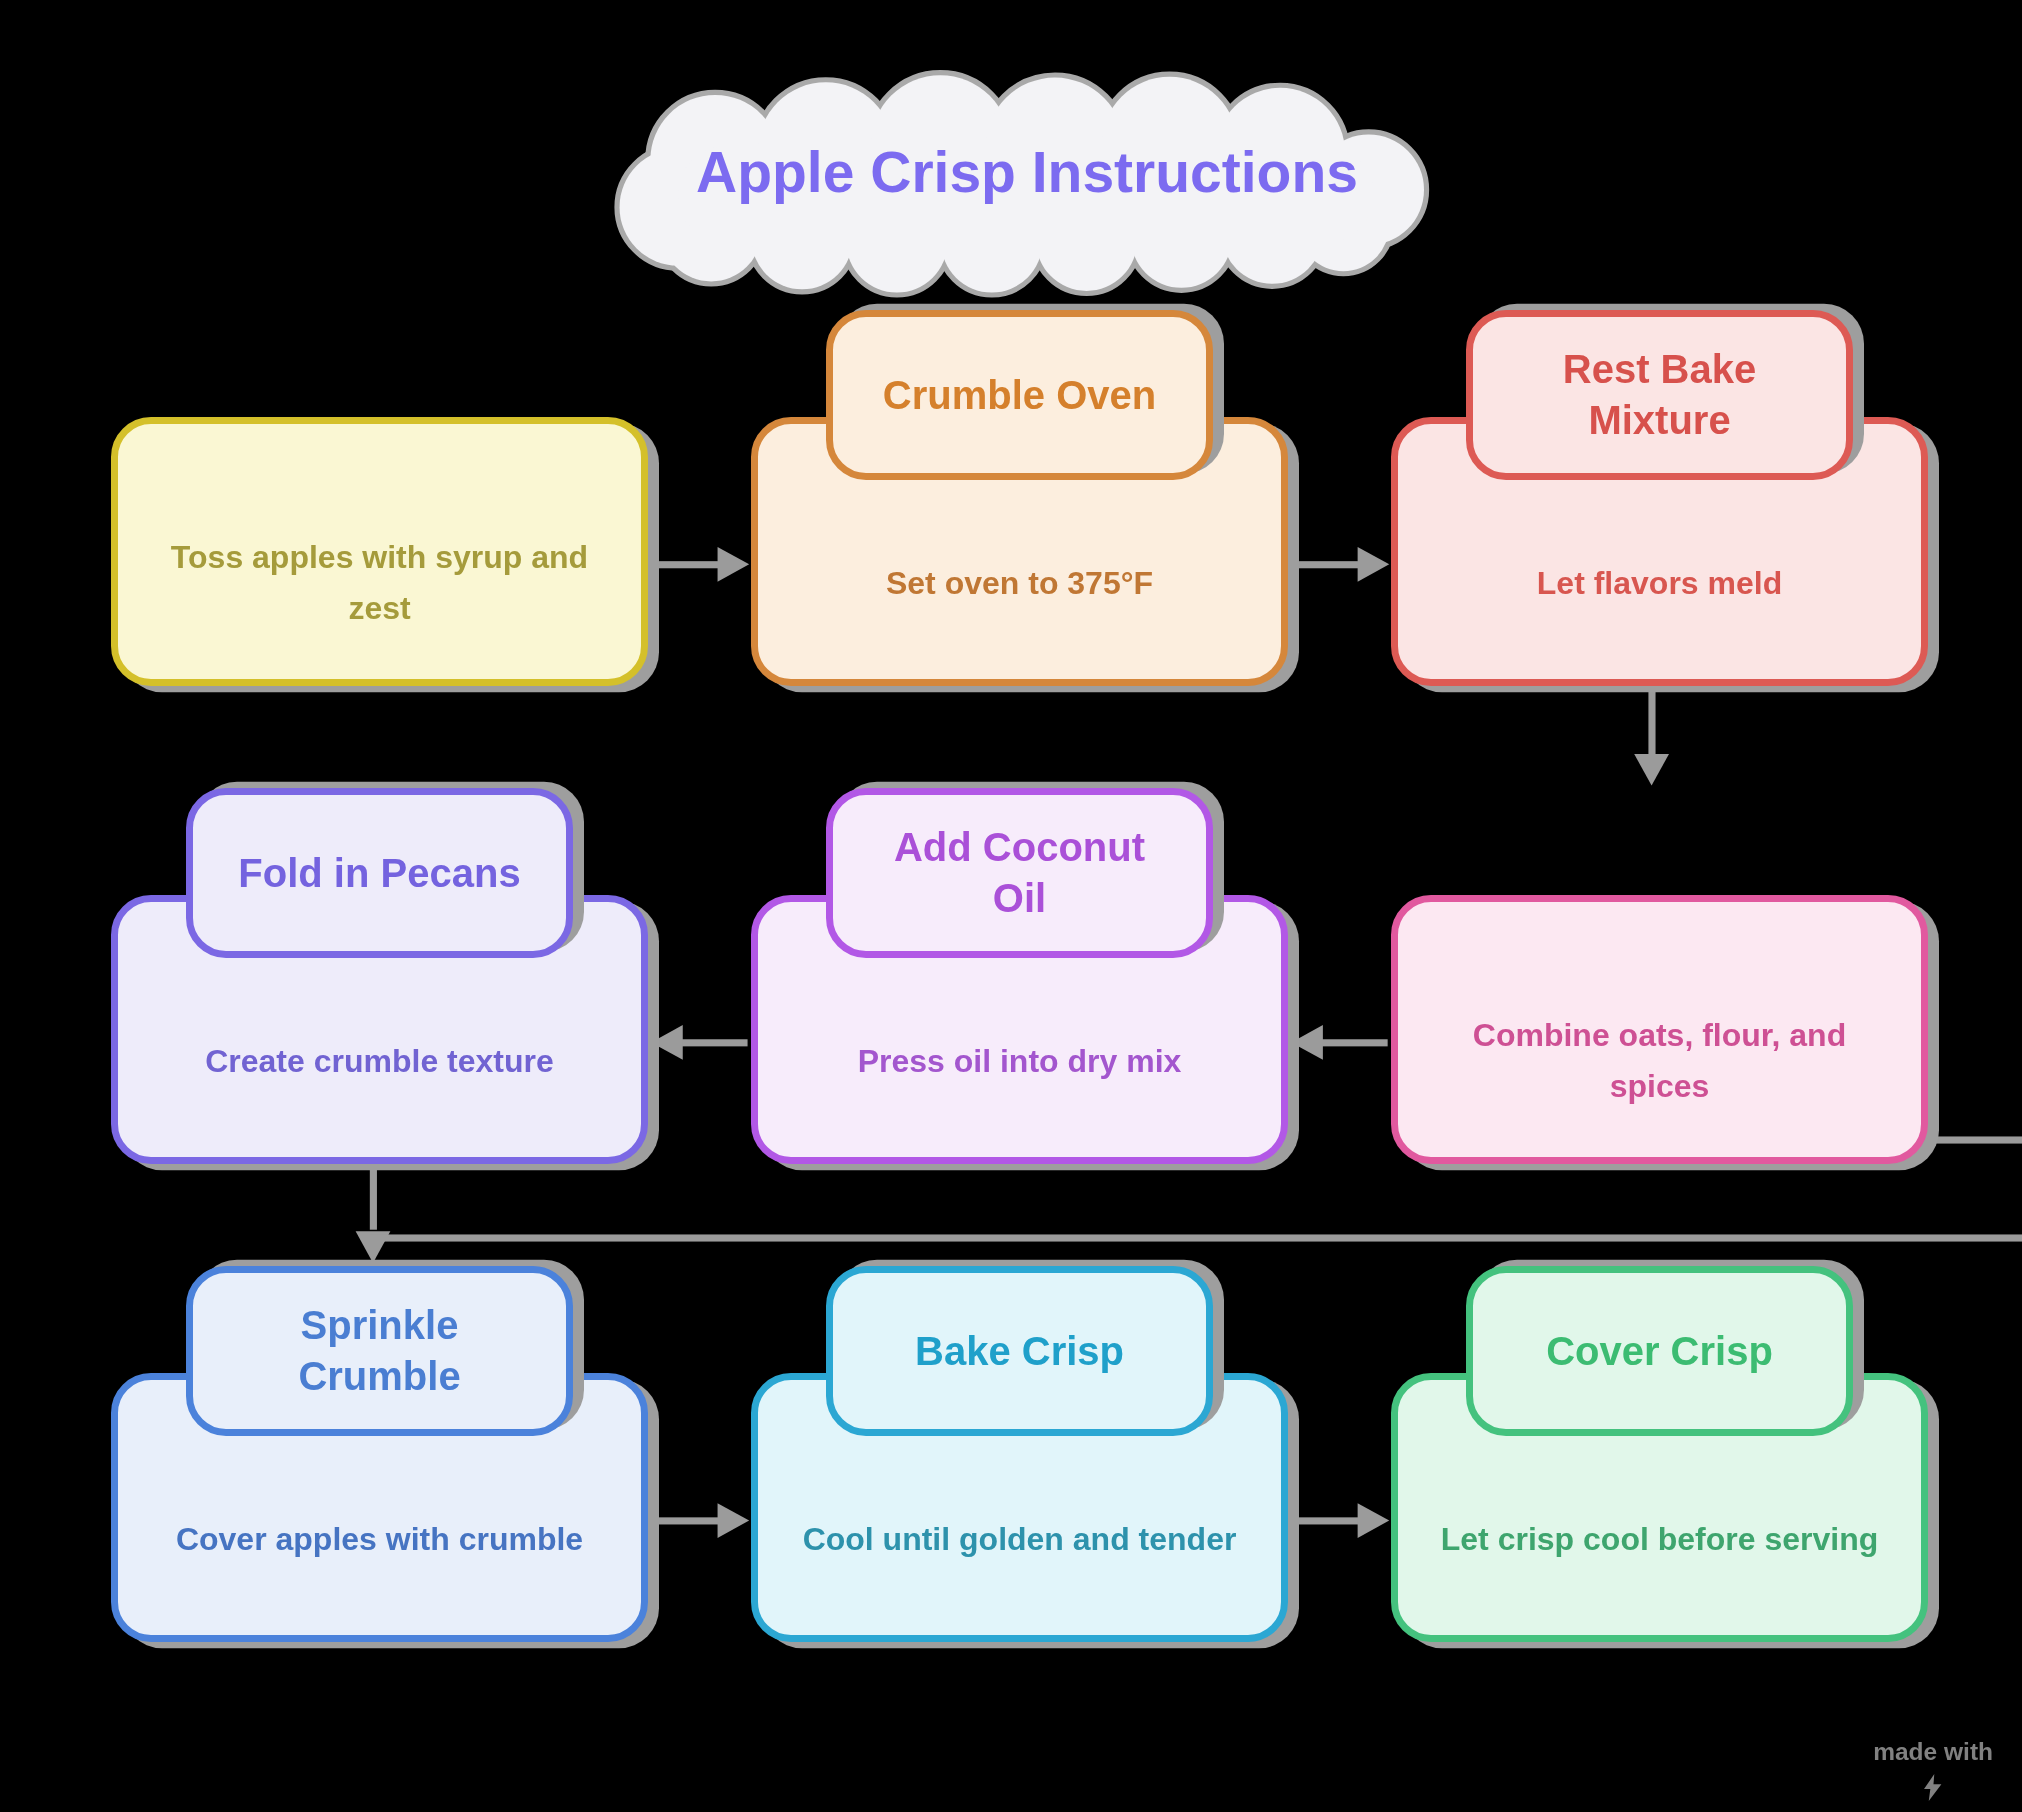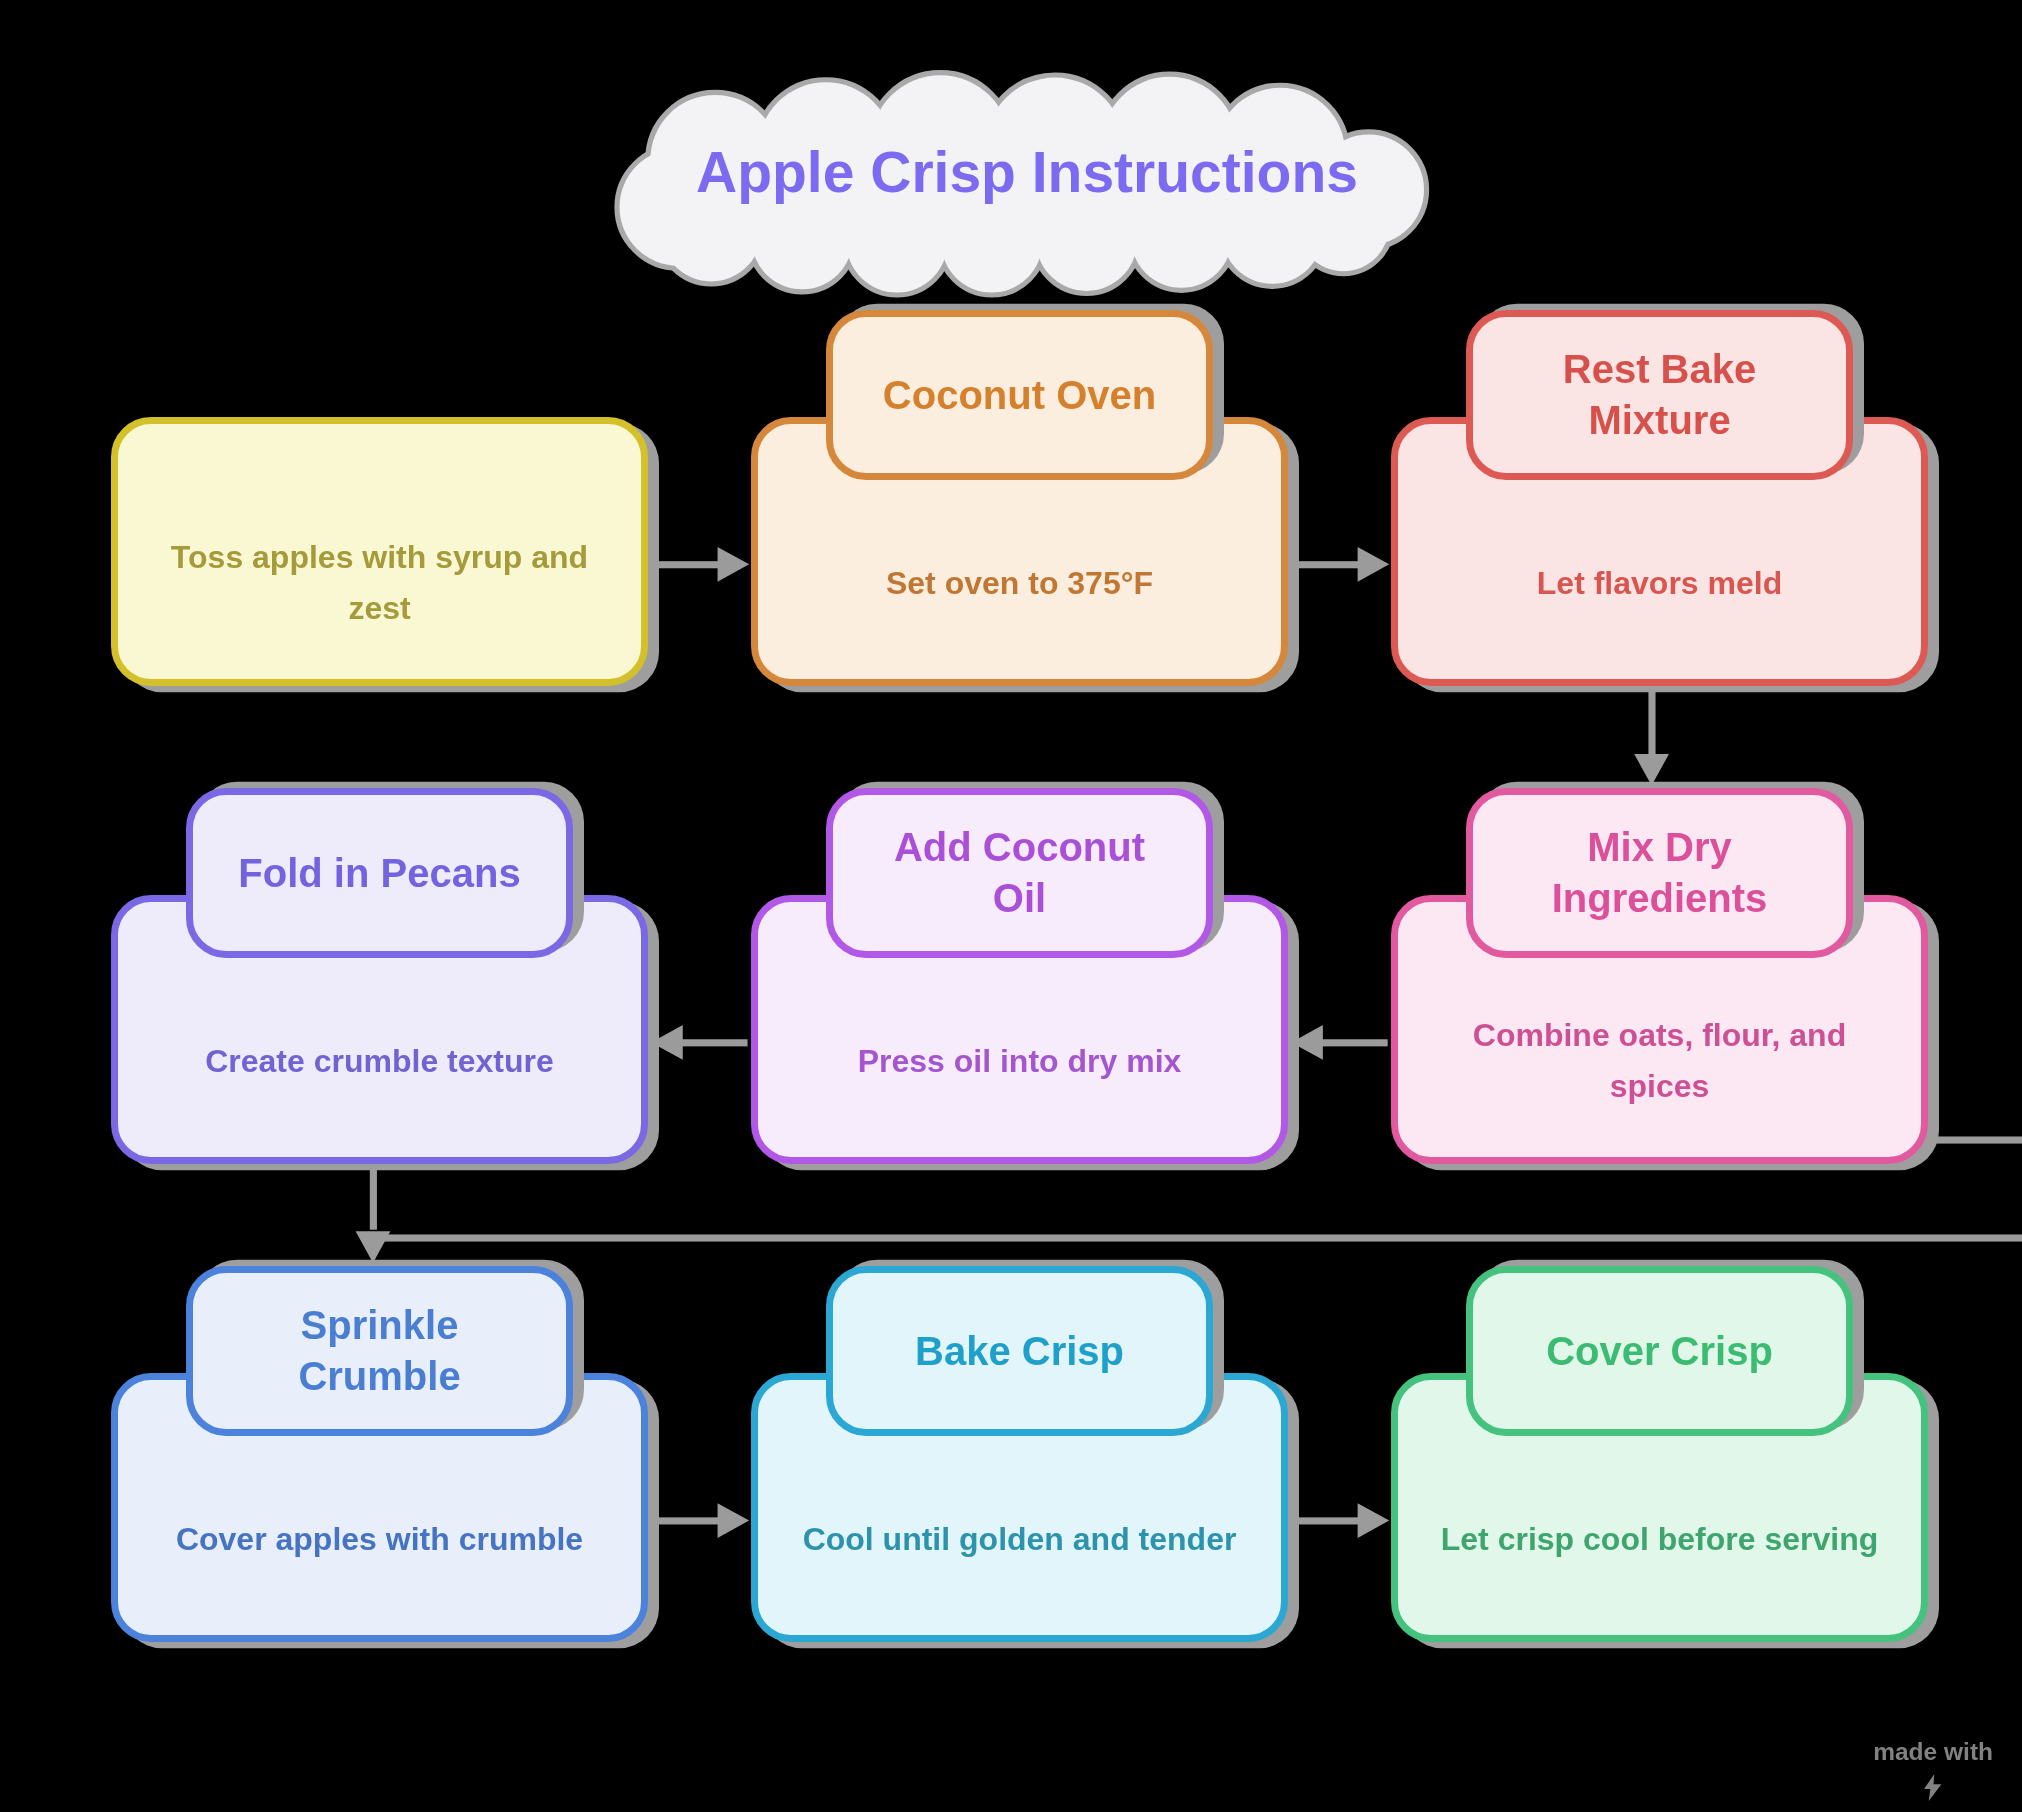--- a/index.html
+++ b/index.html
@@ -112,37 +112,34 @@
   <div class="step" style="left: 111px; top: 310px; --bd: #d4c02a; --bg: #faf7d3; --tc: #ccba22; --dc: #a59b3b;">
     <div class="panel">
         <span>Toss apples with syrup and zest</span>
       </div>
   </div>
   <div class="step" style="left: 751px; top: 310px; --bd: #d5873b; --bg: #fceede; --tc: #d5802c; --dc: #c07734;">
     <div class="panel">
         <span>Set oven to 375°F</span>
       </div>
     <div class="tab">
-        <span>Coconut Oven</span>
+        <span>Crumble Oven</span>
       </div>
   </div>
   <div class="step" style="left: 1391px; top: 310px; --bd: #dd5a54; --bg: #fbe5e4; --tc: #d7514c; --dc: #d8564f;">
     <div class="panel">
         <span>Let flavors meld</span>
       </div>
     <div class="tab">
         <span>Rest Bake Mixture</span>
       </div>
   </div>
   <div class="step" style="left: 1391px; top: 788px; --bd: #e1599f; --bg: #fce8f2; --tc: #db509a; --dc: #ce5094;">
     <div class="panel">
         <span>Combine oats, flour, and spices</span>
-      </div>
-    <div class="tab">
-        <span>Mix Dry Ingredients</span>
       </div>
   </div>
   <div class="step" style="left: 751px; top: 788px; --bd: #b258e6; --bg: #f7ecfb; --tc: #aa50d8; --dc: #a356ce;">
     <div class="panel">
         <span>Press oil into dry mix</span>
       </div>
     <div class="tab">
         <span>Add Coconut Oil</span>
       </div>
   </div>

